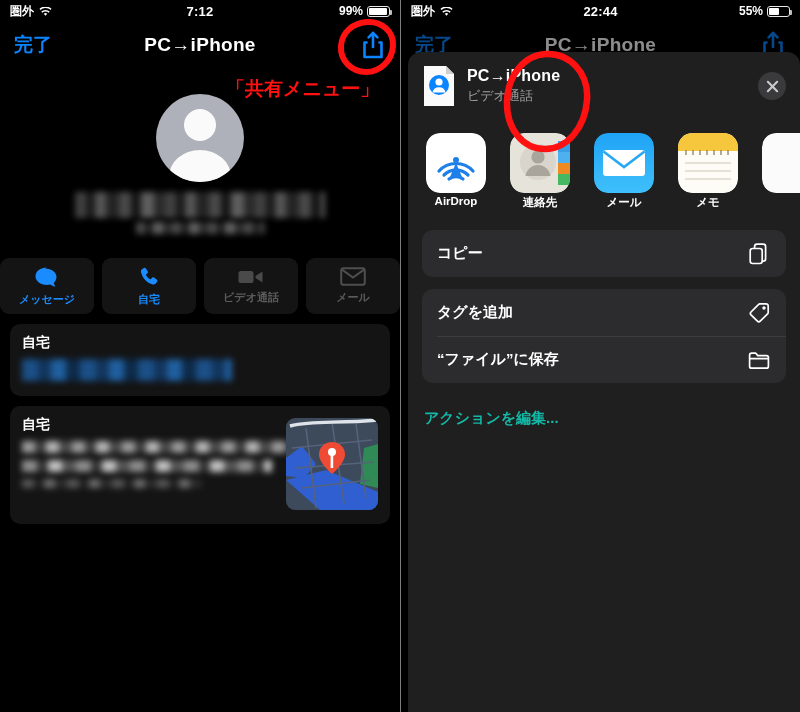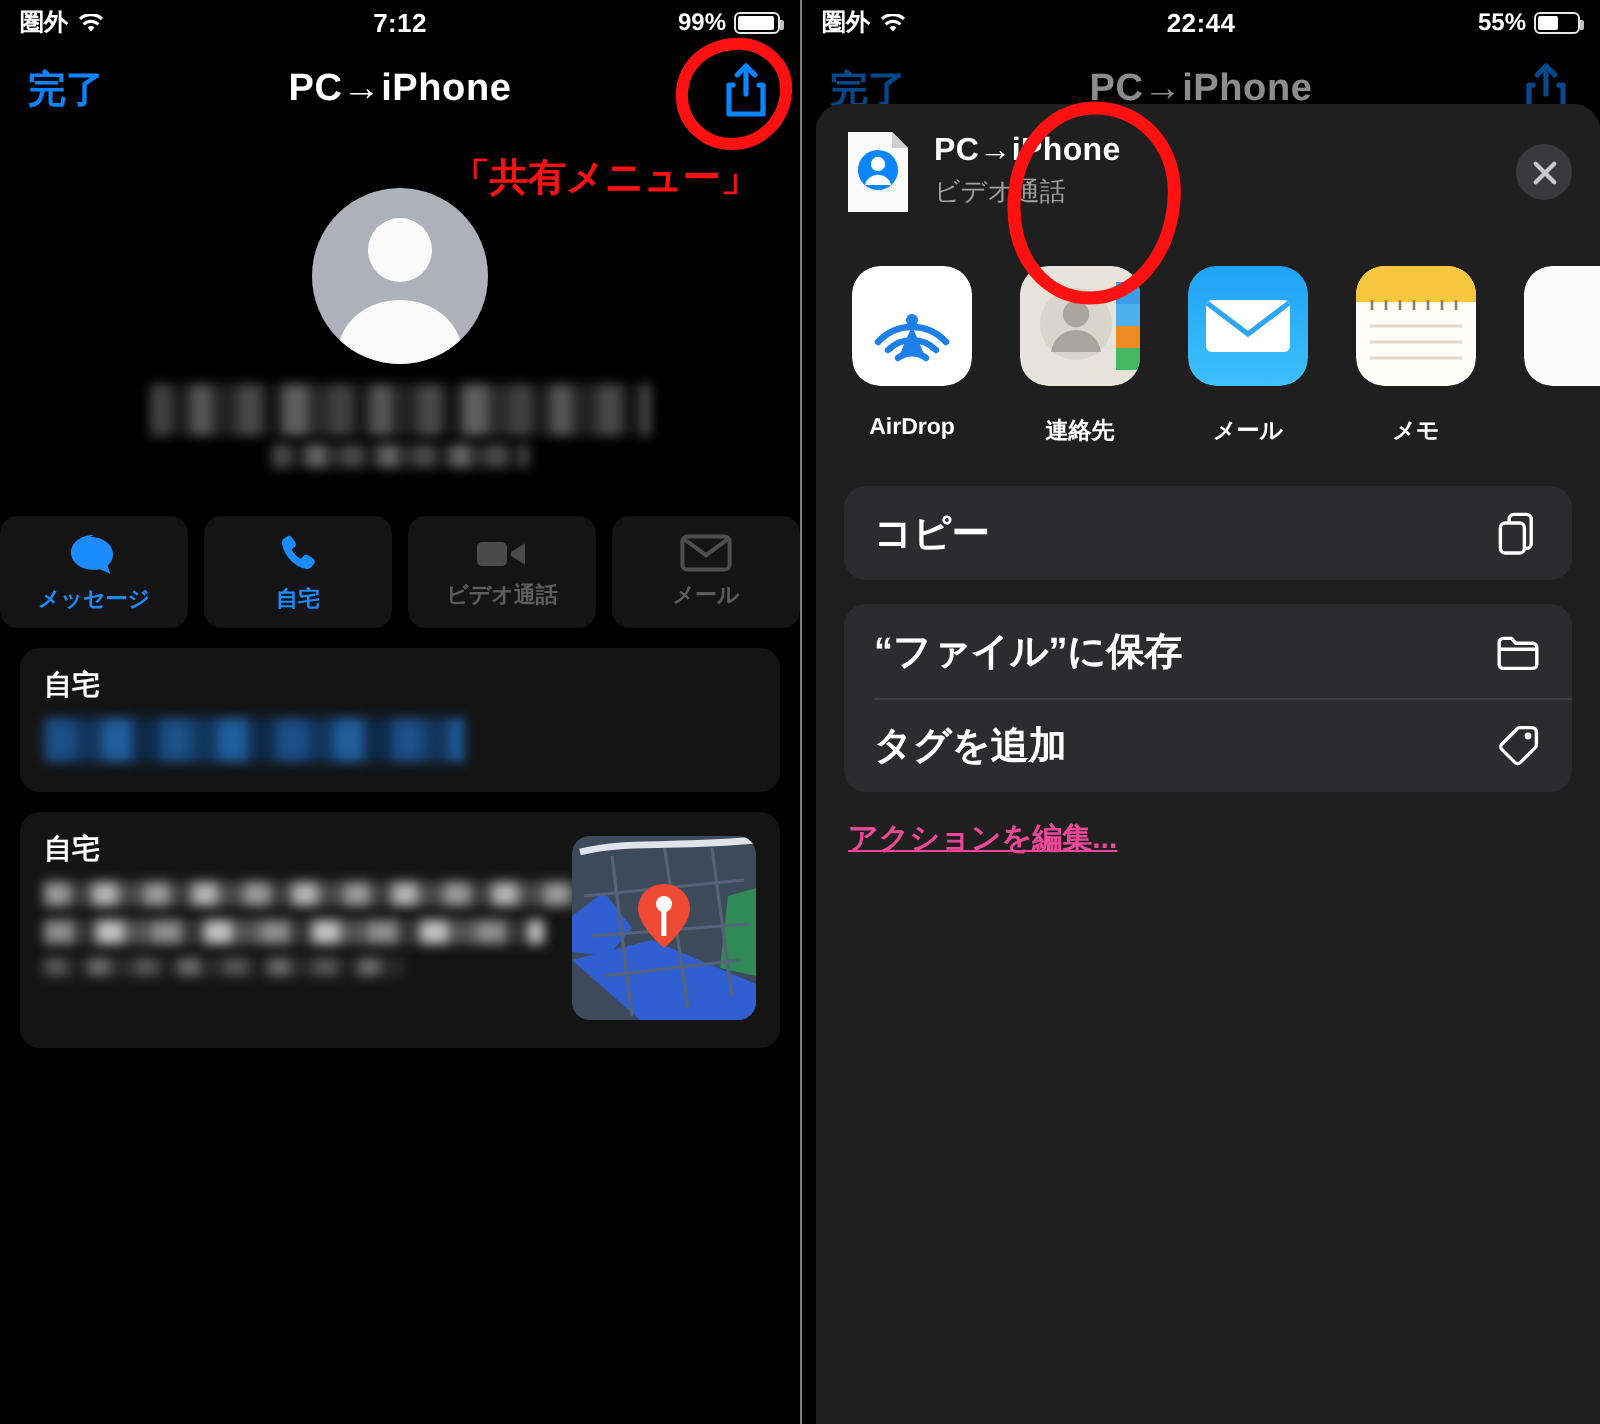--- a/index.html
+++ b/index.html
@@ -74,30 +74,30 @@
   .sheet { position:absolute; left:7px; right:0; top:52px; bottom:0; background:#1f1f1f;
            border-radius:13px 13px 0 0; padding:0; }
   .sheet-head { display:flex; align-items:center; gap:11px; padding:13px 14px 12px 14px; }
   .doc-icon { width:34px; height:42px; flex:none; position:relative; }
   .sheet-titles .t1 { color:#fff; font-size:16px; font-weight:bold; letter-spacing:.2px; }
   .sheet-titles .t2 { color:#a0a0a0; font-size:13px; margin-top:2px; }
   .close-btn { margin-left:auto; width:28px; height:28px; border-radius:50%; background:#3a3a3c;
                display:flex; align-items:center; justify-content:center; }
 
   .apps-row { display:flex; gap:20px; padding:14px 16px 8px 16px; }
-  .app { width:64px; flex:none; display:flex; flex-direction:column; align-items:center; gap:15px; }
+  .app { width:64px; flex:none; display:flex; flex-direction:column; align-items:center; gap:2px; }
   .app .ic { width:60px; height:60px; border-radius:14px; overflow:hidden; position:relative; }
   .app .nm { color:#fff; font-size:11.5px; font-weight:bold; }
 
   .list-group { margin:12px 14px 0; background:#2c2c2e; border-radius:11px; overflow:hidden; }
   .row { height:47px; display:flex; align-items:center; padding:0 15px; position:relative; }
-  .row .rlbl { color:#fff; font-size:19px; font-weight:bold; }
+  .row .rlbl { color:#fff; font-size:15px; font-weight:bold; }
   .row .ric { margin-left:auto; width:24px; height:24px; }
   .row + .row:before { content:""; position:absolute; left:15px; right:0; top:0; height:1px; background:#3d3d3f; }
-  .edit-link { padding:14px 16px; color:#ec4899; font-size:15px; font-weight:bold;text-decoration:underline; }
+  .edit-link { padding:26px 16px; color:#14b8a6; font-size:15px; font-weight:bold; }
 </style>
 </head>
 <body>
 
 <div class="screens">
 
   <div class="panel left">
 
     <div class="statusbar">
       <div class="sb-left">
@@ -365,35 +365,35 @@
             <svg viewBox="0 0 24 24" width="24" height="24" fill="none" stroke="#fff" stroke-width="1.7">
               <rect x="3.2" y="6.5" width="12" height="15" rx="2.4"></rect>
               <path d="M7.6 6.5 V4.6 a2.4 2.4 0 0 1 2.4-2.4 h6.2 a2.4 2.4 0 0 1 2.4 2.4 v12.2 a2.4 2.4 0 0 1-2.4 2.4 h-1.4"></path>
             </svg>
           </span>
         </div>
       </div>
 
       <div class="list-group">
         <div class="row">
+          <span class="rlbl">タグを追加</span>
+          <span class="ric">
+            <svg viewBox="0 0 24 24" width="24" height="24" fill="none" stroke="#fff" stroke-width="1.7" stroke-linejoin="round">
+              <path d="M12.6 2.8 H19 a2.2 2.2 0 0 1 2.2 2.2 v6.4 a2 2 0 0 1-.6 1.4 l-7.4 7.4 a2 2 0 0 1-2.8 0 l-6.4-6.4 a2 2 0 0 1 0-2.8 l7.4-7.4 a2 2 0 0 1 1.2-.8 Z"></path>
+              <circle cx="17" cy="7" r="1.7" fill="#fff" stroke="none"></circle>
+            </svg>
+          </span>
+        </div>
+        <div class="row">
           <span class="rlbl">“ファイル”に保存</span>
           <span class="ric">
             <svg viewBox="0 0 24 24" width="24" height="24" fill="none" stroke="#fff" stroke-width="1.7" stroke-linejoin="round">
               <path d="M2.6 7.2 a2 2 0 0 1 2-2 h4.2 l2 2.4 h8.6 a2 2 0 0 1 2 2 v8.6 a2 2 0 0 1-2 2 H4.6 a2 2 0 0 1-2-2 Z"></path>
               <path d="M2.6 10.6 H21.4"></path>
             </svg>
           </span>
         </div>
-        <div class="row">
-          <span class="rlbl">タグを追加</span>
-          <span class="ric">
-            <svg viewBox="0 0 24 24" width="24" height="24" fill="none" stroke="#fff" stroke-width="1.7" stroke-linejoin="round">
-              <path d="M12.6 2.8 H19 a2.2 2.2 0 0 1 2.2 2.2 v6.4 a2 2 0 0 1-.6 1.4 l-7.4 7.4 a2 2 0 0 1-2.8 0 l-6.4-6.4 a2 2 0 0 1 0-2.8 l7.4-7.4 a2 2 0 0 1 1.2-.8 Z"></path>
-              <circle cx="17" cy="7" r="1.7" fill="#fff" stroke="none"></circle>
-            </svg>
-          </span>
-        </div>
       </div>
 
       <div class="edit-link">アクションを編集...</div>
     </div>
   </div>
 </div>
 
 </body></html>

